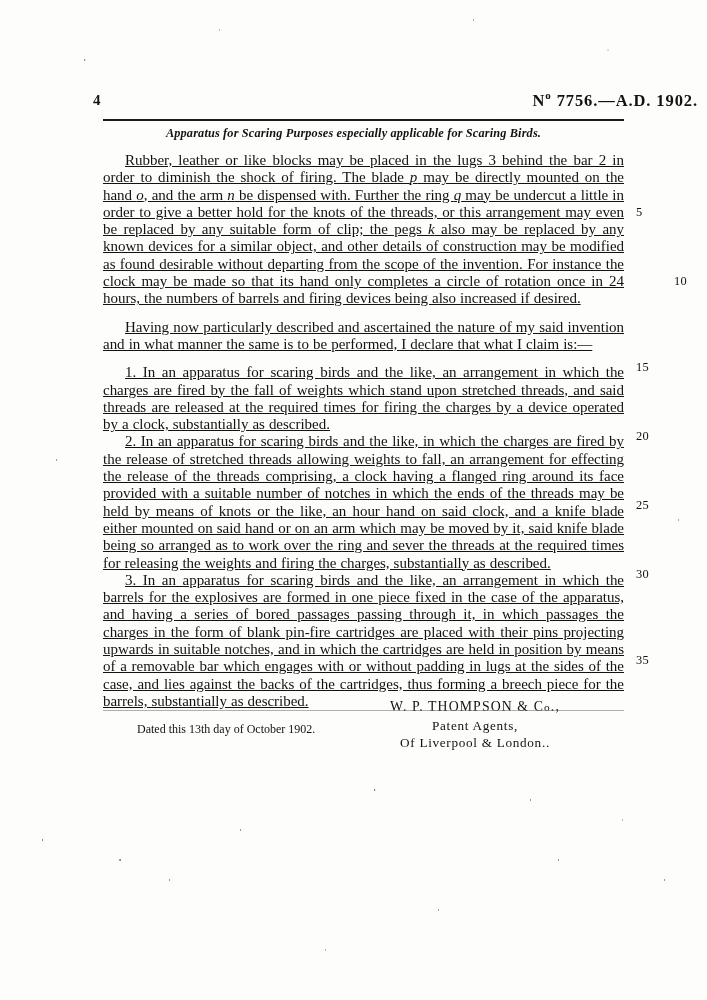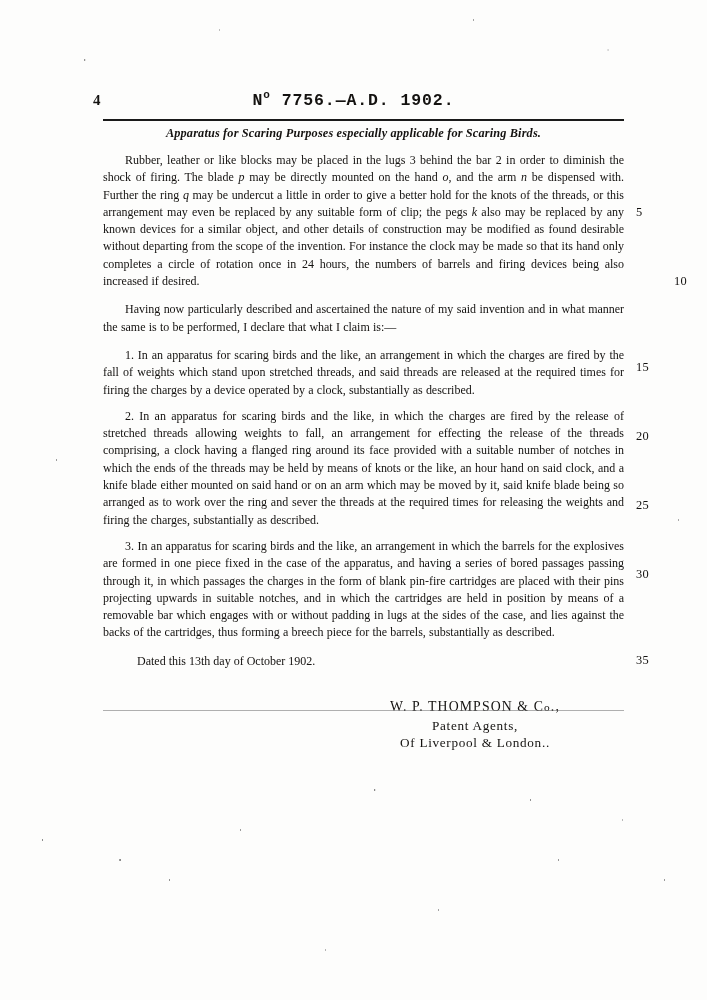--- a/index.html
+++ b/index.html
@@ -57,27 +57,26 @@
   .page-num {
     position: absolute;
     left: 93px;
     top: 92px;
     font-size: 15px;
     font-weight: bold;
     letter-spacing: .2px;
   }
   .doc-number {
     position: absolute;
-    left: 0; right: 0;
+    left: 0; right: 9px;
     top: 89px;
-    text-align: center;
+    text-align: right;
     font-size: 16.5px;
     font-weight: bold;
     letter-spacing: .9px;
-    font-family: Liberation Mono, monospace;
   }
   .doc-number .sup {
     font-size: 11px;
     vertical-align: super;
   }
 
   .header-rule {
     position: absolute;
     left: 103px;
     top: 119px;
@@ -109,28 +108,29 @@
   
   .column {
     position: absolute;
     left: 103px;
     top: 152px;
     width: 521px;
   }
 
   .para {
     margin: 0;
-    font-size: 12px;
+    font-size: 15px;
     line-height: 17.3px;
     text-align: justify;
     text-indent: 22px;
     letter-spacing: -0.02px;
     word-spacing: .3px;
-  }
-  .para + .para { margin-top: 9px; }
+    text-decoration: underline;
+  }
+  .para + .para { margin-top: 0; }
 
   .block-gap { height: 11px; }
 
   .para i { font-style: italic; }
 
   
   .dated {
     margin: 0;
     font-size: 12px;
     line-height: 17.3px;

